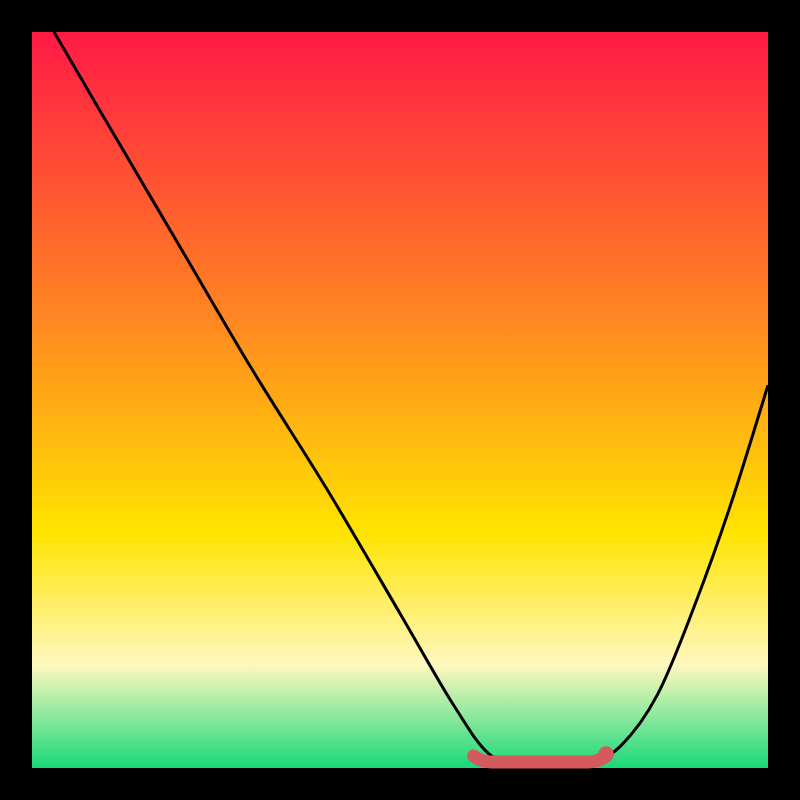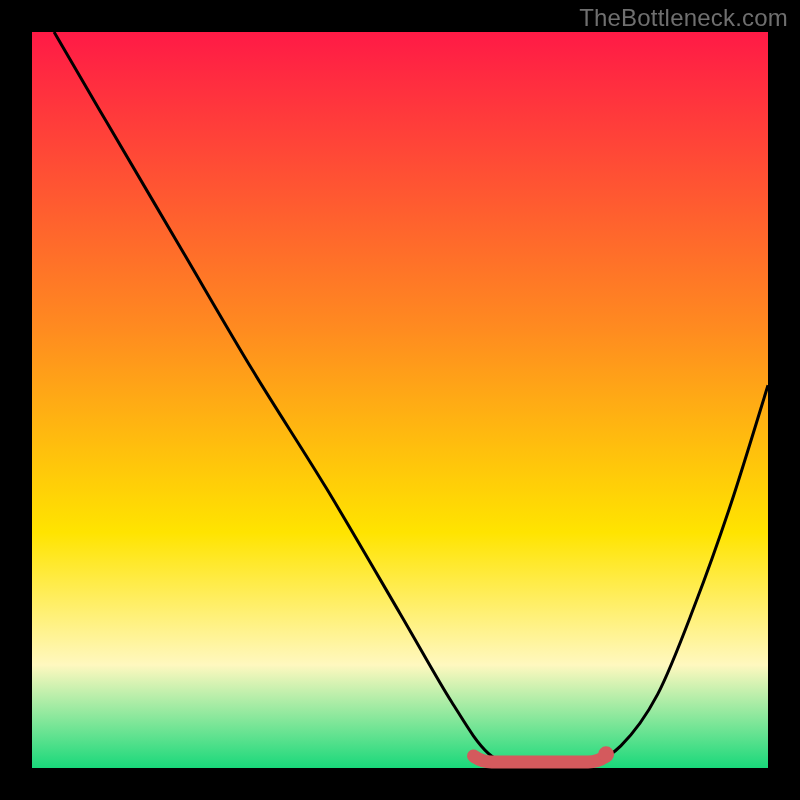--- a/index.html
+++ b/index.html
@@ -27,21 +27,20 @@
     letter-spacing: 0.2px;
   }
   svg {
     display: block;
   }
 </style>
 </head>
 <body>
 
 <div class="frame">
-  <div class="watermark">TheBottleneck.com</div>
 
   <svg width="800" height="800" viewBox="0 0 800 800">
     <defs>
       <linearGradient id="bg-grad" x1="0" y1="0" x2="0" y2="1">
         <stop id="g0" offset="0%" stop-color="#ff1a46"></stop>
         <stop id="g1" offset="40%" stop-color="#ff8a20"></stop>
         <stop id="g2" offset="68%" stop-color="#ffe400"></stop>
         <stop id="g3" offset="86%" stop-color="#fff8bf"></stop>
         <stop id="g4" offset="100%" stop-color="#19d87a"></stop>
       </linearGradient>

